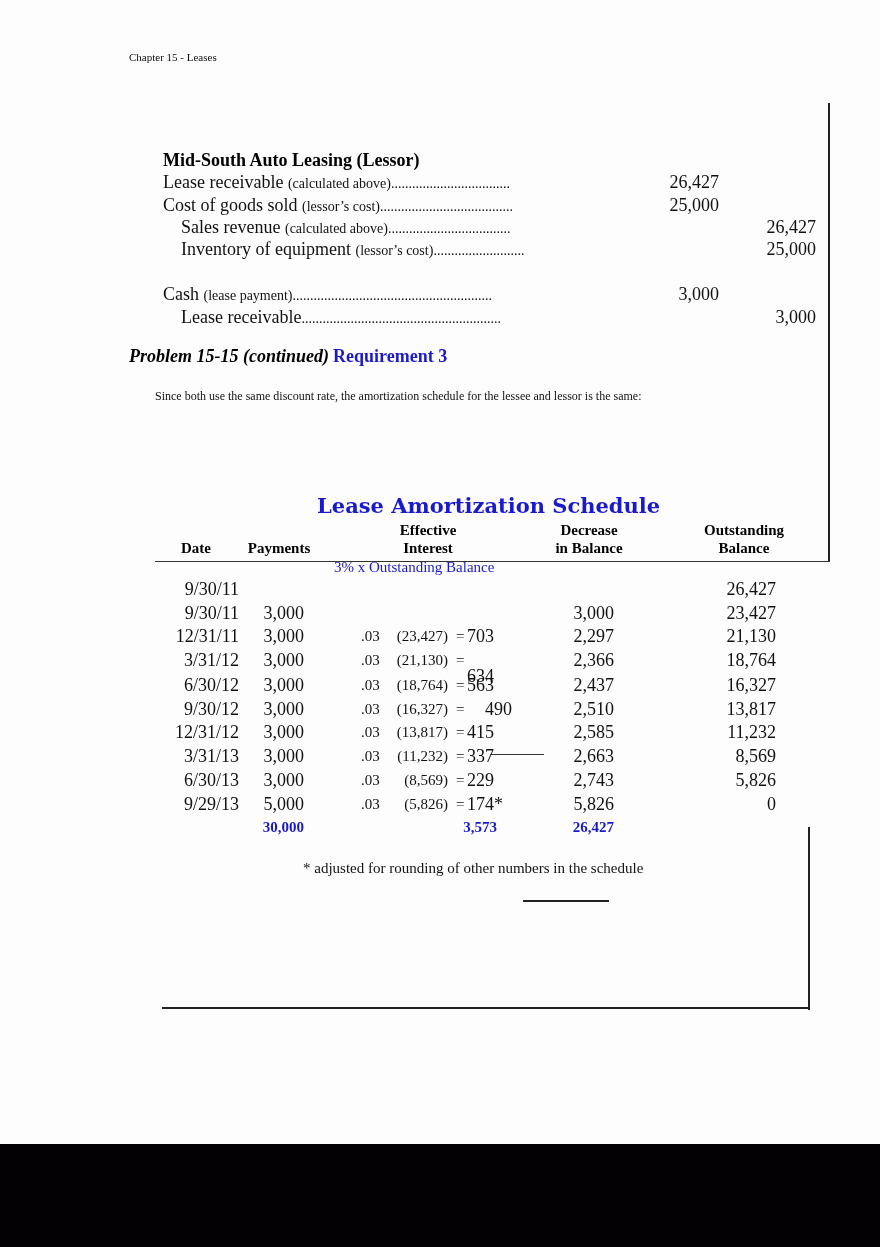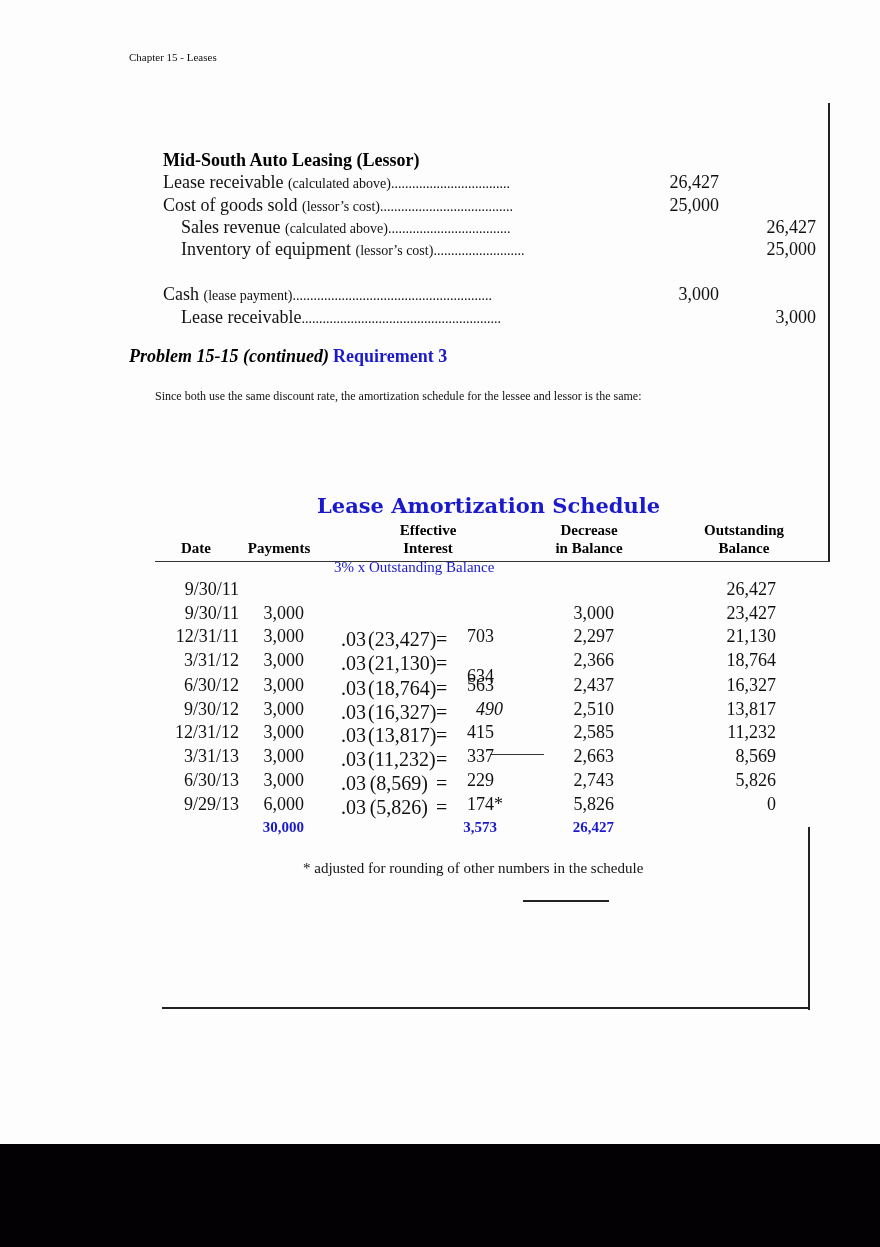--- a/index.html
+++ b/index.html
@@ -19,21 +19,21 @@
     .num { font-size: 18px; text-align: right; }
     .vline { position: absolute; background: #222; }
     .hline { position: absolute; background: #333; }
     .problem { left: 129px; top: 346px; font-size: 18px; font-weight: bold; }
     .problem .it { font-style: italic; }
     .para { left: 155px; top: 385px; font-size: 12px; line-height: 23px; width: 672px; white-space: normal; text-align: justify; }
     .sched-title { left: 317px; top: 493px; font-size: 21px; font-weight: bold; font-family: "DejaVu Serif", serif; }
     .colhead { font-size: 15px; font-weight: bold; text-align: center; line-height: 18px; }
     .subnote { left: 334px; top: 559px; font-size: 15px; }
     .cell { font-size: 18px; text-align: right; }
-    .calc { font-size: 20px; }
+    .calc { font-size: 15px; margin-left: 20px; }
     .total { font-size: 15px; font-weight: bold; text-align: right; }
     .footnote { left: 303px; top: 860px; font-size: 15px; }
     .blackbar { position: absolute; left: 0; top: 1144px; width: 880px; height: 103px; background: #030104; }
   </style>
 </head>
 <body>
 
 <div class="abs hdr">Chapter 15 - Leases</div>
 
 <div class="vline" style="left:828px; top:103px; width:2px; height:459px;"></div>
@@ -150,21 +150,21 @@
       <div class="abs cell" style="left:467px; width:45px; top:675px; text-align:left;">563</div>
       <div class="abs cell" style="left:550px; width:64px; top:675px;">2,437</div>
       <div class="abs cell" style="left:690px; width:86px; top:675px;">16,327</div>
     </div>
     <div>
       <div class="abs cell" style="left:160px; width:79px; top:699px;">9/30/12</div>
       <div class="abs cell" style="left:240px; width:64px; top:699px;">3,000</div>
       <div class="abs calc" style="left:341px; width:30px; top:701px;">.03</div>
       <div class="abs calc" style="left:368px; width:60px; top:701px; text-align:right;">(16,327)</div>
       <div class="abs calc" style="left:436px; width:12px; top:701px;">=</div>
-      <div class="abs cell" style="left:467px; width:45px; top:699px; text-align:center;font-style:italic;">490</div>
+      <div class="abs cell" style="left:467px; width:45px; top:699px; text-align:right;">490</div>
       <div class="abs cell" style="left:550px; width:64px; top:699px;">2,510</div>
       <div class="abs cell" style="left:690px; width:86px; top:699px;">13,817</div>
     </div>
     <div>
       <div class="abs cell" style="left:160px; width:79px; top:722px;">12/31/12</div>
       <div class="abs cell" style="left:240px; width:64px; top:722px;">3,000</div>
       <div class="abs calc" style="left:341px; width:30px; top:724px;">.03</div>
       <div class="abs calc" style="left:368px; width:60px; top:724px; text-align:right;">(13,817)</div>
       <div class="abs calc" style="left:436px; width:12px; top:724px;">=</div>
       <div class="abs cell" style="left:467px; width:45px; top:722px; text-align:left;">415</div>
@@ -186,21 +186,21 @@
       <div class="abs cell" style="left:240px; width:64px; top:770px;">3,000</div>
       <div class="abs calc" style="left:341px; width:30px; top:772px;">.03</div>
       <div class="abs calc" style="left:368px; width:60px; top:772px; text-align:right;">(8,569)</div>
       <div class="abs calc" style="left:436px; width:12px; top:772px;">=</div>
       <div class="abs cell" style="left:467px; width:45px; top:770px; text-align:left;">229</div>
       <div class="abs cell" style="left:550px; width:64px; top:770px;">2,743</div>
       <div class="abs cell" style="left:690px; width:86px; top:770px;">5,826</div>
     </div>
     <div>
       <div class="abs cell" style="left:160px; width:79px; top:794px;">9/29/13</div>
-      <div class="abs cell" style="left:240px; width:64px; top:794px;">6,000</div>
+      <div class="abs cell" style="left:240px; width:64px; top:794px;">5,000</div>
       <div class="abs calc" style="left:341px; width:30px; top:796px;">.03</div>
       <div class="abs calc" style="left:368px; width:60px; top:796px; text-align:right;">(5,826)</div>
       <div class="abs calc" style="left:436px; width:12px; top:796px;">=</div>
       <div class="abs cell" style="left:467px; width:45px; top:794px; text-align:left;">174*</div>
       <div class="abs cell" style="left:550px; width:64px; top:794px;">5,826</div>
       <div class="abs cell" style="left:690px; width:86px; top:794px;">0</div>
     </div>
   </div>
 
 <div class="hline" style="left:490px; top:754px; width:54px; height:1px;"></div>

